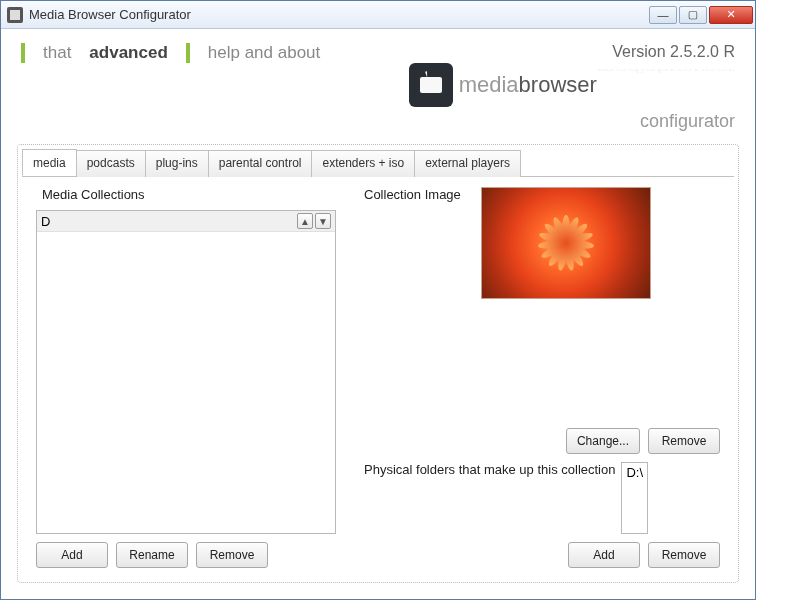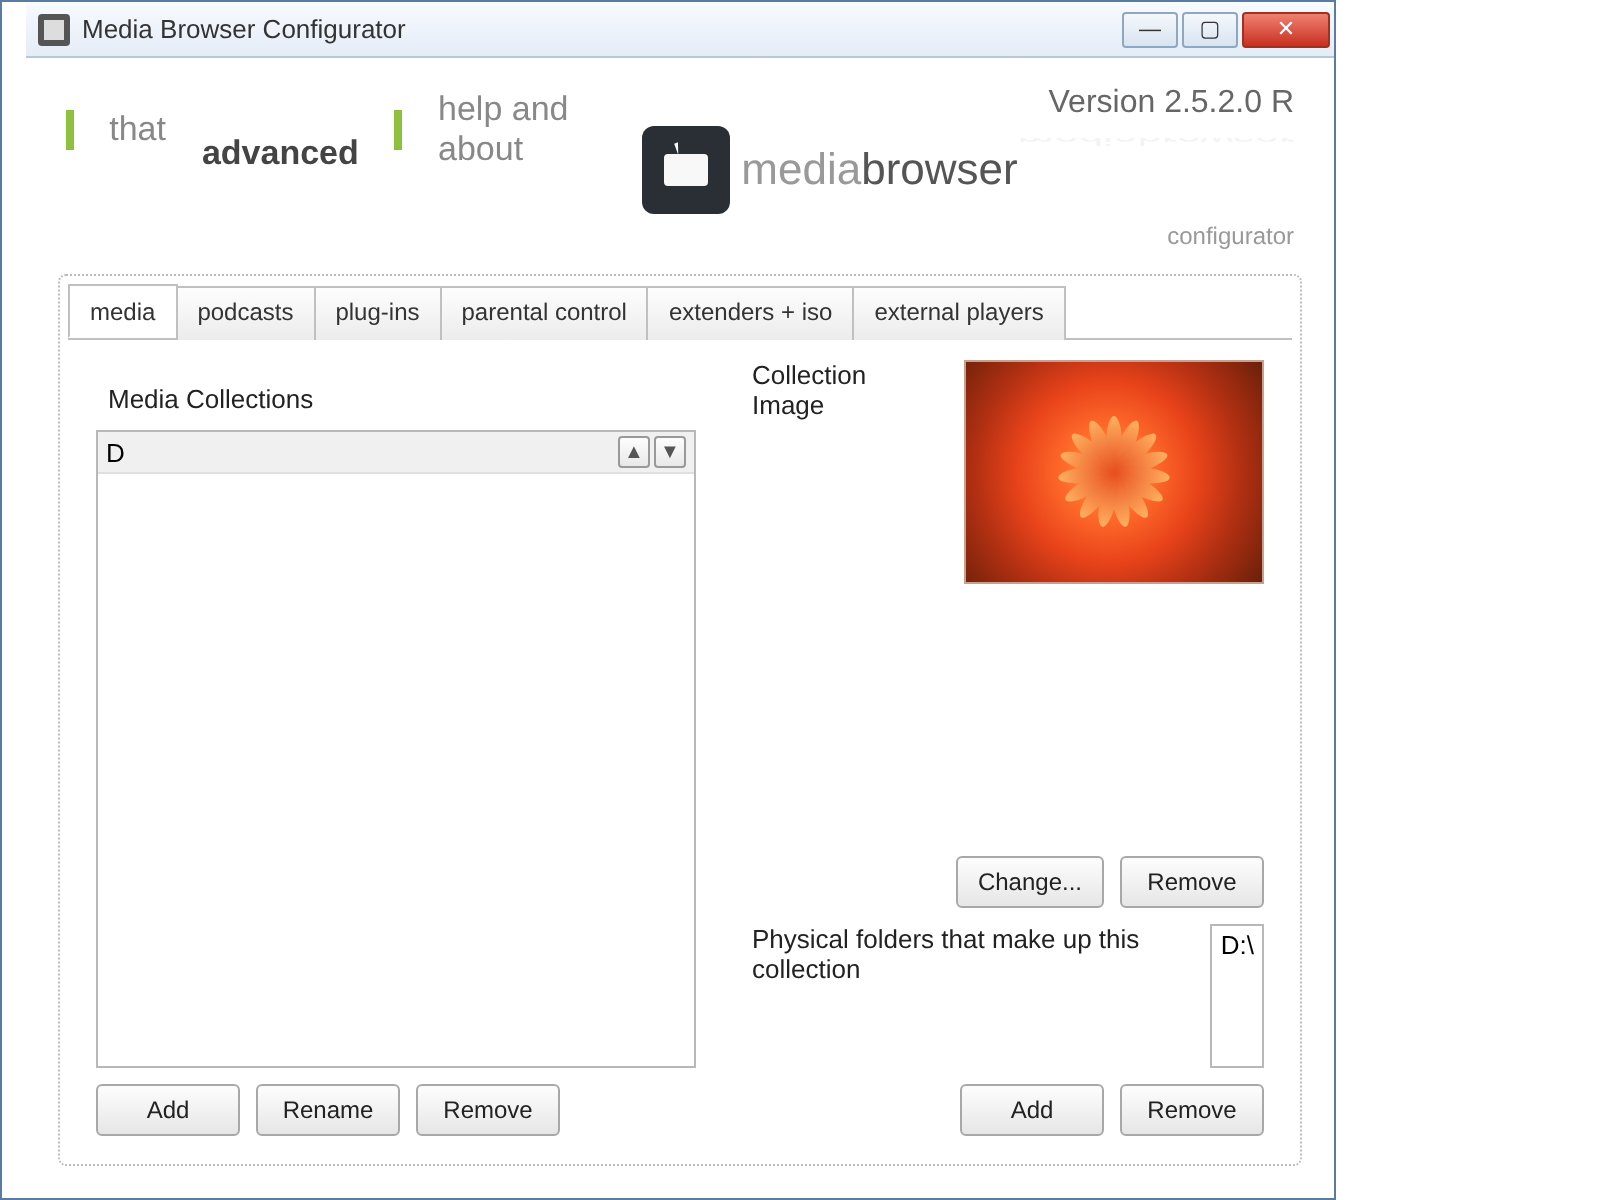--- a/index.html
+++ b/index.html
@@ -1,58 +1,58 @@
 <!DOCTYPE html>
 <html><head>
 <meta charset="utf-8">
 <style>
   * { box-sizing: border-box; margin: 0; padding: 0; }
   body { font-family: "Segoe UI", Tahoma, sans-serif; font-size: 12px; background: #fff; }
   
-  .window { width: 668px; height: 600px; border: 1px solid #5a7ca0; background: #fff; display: flex; flex-direction: column; overflow: hidden; padding-left: 12px; }
+  .window { width: 756px; height: 600px; border: 1px solid #5a7ca0; background: #fff; display: flex; flex-direction: column; overflow: hidden; }
   
   .titlebar { height: 28px; background: linear-gradient(#f8fbff, #e4ecf7); display: flex; align-items: center; padding: 0 2px 0 6px; border-bottom: 1px solid #b8c8d8; }
   .titlebar-icon { width: 16px; height: 16px; background: #555; margin-right: 6px; border-radius: 2px; position: relative; }
   .titlebar-icon::after { content: ""; position: absolute; inset: 3px; background: #ddd; }
   .titlebar-text { flex: 1; color: #333; font-size: 13px; }
   .win-btns { display: flex; gap: 2px; }
   .win-btn { width: 28px; height: 18px; border-radius: 2px; display: flex; align-items: center; justify-content: center; font-size: 11px; color: #333; border: 1px solid #8ea8c4; background: linear-gradient(#f4f8fc, #d8e4f0); cursor: default; }
   .win-btn.min { }
   .win-btn.max { }
   .win-btn.close { background: linear-gradient(#f08070, #c83020); color: #fff; border-color: #a03020; width: 44px; }
   
   .header { padding: 14px 20px 6px 20px; display: flex; align-items: flex-start; }
   .nav-group { display: flex; align-items: center; gap: 18px; }
   .nav-sep { width: 4px; height: 20px; background: #8fc040; }
   .nav-link { font-size: 17px; color: #888; cursor: pointer; }
-  .nav-link.strong { font-weight: bold; color: #444; margin-top: 24px; }
+  .nav-link.strong { font-weight: bold; color: #444; }
   
   .branding { margin-left: auto; display: flex; flex-direction: column; align-items: flex-end; }
   .version { font-size: 16px; color: #666; margin-bottom: 2px; }
   .brand-row { display: flex; align-items: center; gap: 6px; }
   .brand-icon { width: 44px; height: 44px; background: #2a2f35; border-radius: 6px; position: relative; display: flex; align-items: center; justify-content: center; }
   .brand-icon .tv { width: 22px; height: 16px; background: #f8f8f8; border-radius: 2px; position: relative; }
   .brand-icon .tv::before { content: ""; position: absolute; top: -6px; left: 6px; width: 0; height: 0; border-left: 2px solid #f8f8f8; border-right: 2px solid transparent; border-bottom: 6px solid transparent; transform: rotate(-20deg); }
   .brand-text { display: flex; line-height: 1; }
   .brand-main { font-size: 22px; color: #555; }
   .brand-main .light { font-weight: 300; color: #999; }
   .brand-main .dark { font-weight: 400; color: #555; }
   .brand-reflect { font-size: 22px; color: #ddd; transform: scaleY(-0.5); transform-origin: top; opacity: 0.35; height: 10px; overflow: hidden; }
-  .brand-sub { font-size: 12px; color: #999; text-align: left; margin-top: 4px; }
+  .brand-sub { font-size: 18px; color: #999; text-align: left; margin-top: 4px; }
   
   .content { flex: 1; margin: 6px 16px 16px 16px; border: 1px dotted #bbb; border-radius: 4px; padding: 4px; display: flex; flex-direction: column; }
   
   .tabs { display: flex; border-bottom: 1px solid #c0c0c0; }
   .tab { padding: 5px 10px; border: 1px solid #c0c0c0; border-bottom: none; background: linear-gradient(#fdfdfd, #ececec); margin-right: -1px; font-size: 12px; color: #333; cursor: default; position: relative; top: 1px; }
   .tab.active { background: #fff; top: 0px; padding-top: 6px; border-bottom: 1px solid #fff; }
   
   .panel { flex: 1; background: #fff; padding: 10px 14px; display: grid; grid-template-columns: 300px 1fr; grid-template-rows: auto 1fr auto auto auto; column-gap: 28px; row-gap: 8px; }
   
   .lbl { font-size: 13px; color: #222; }
-  .lbl-collections { grid-column: 1; grid-row: 1; padding-left: 6px; margin-top: 12px; }
+  .lbl-collections { grid-column: 1; grid-row: 1; padding-left: 6px; }
   
   .listbox { grid-column: 1; grid-row: 2 / span 3; border: 1px solid #b8b8b8; background: #fff; }
   .list-item { display: flex; align-items: center; background: #f0f0f0; padding: 2px 4px; border-bottom: 1px solid #e0e0e0; }
   .list-item-text { flex: 1; font-size: 13px; }
   .list-arrow { width: 16px; height: 16px; border: 1px solid #999; background: linear-gradient(#fdfdfd,#e8e8e8); border-radius: 2px; margin-left: 2px; display: flex; align-items: center; justify-content: center; font-size: 10px; color: #555; cursor: default; }
   
   .coll-img-area { grid-column: 2; grid-row: 1 / span 2; display: flex; align-items: flex-start; padding-top: 0; }
   .coll-img { width: 170px; height: 112px; background: radial-gradient(circle at 48% 50%, #ff9a3a 0%, #ff6a2a 24%, #e8431a 48%, #b33012 70%, #6a200a 100%); border: 1px solid #c8a090; overflow: hidden; position: relative; }
   .petal { position: absolute; width: 8px; height: 28px; background: linear-gradient(#ffb060, #e85020); border-radius: 50% 50% 40% 40%; top: 50%; left: 50%; transform-origin: 50% 100%; }
   .folders-box { grid-column: 2; grid-row: 4; border: 1px solid #b8b8b8; background: #fff; height: 72px; padding: 2px 4px; font-size: 13px; }

